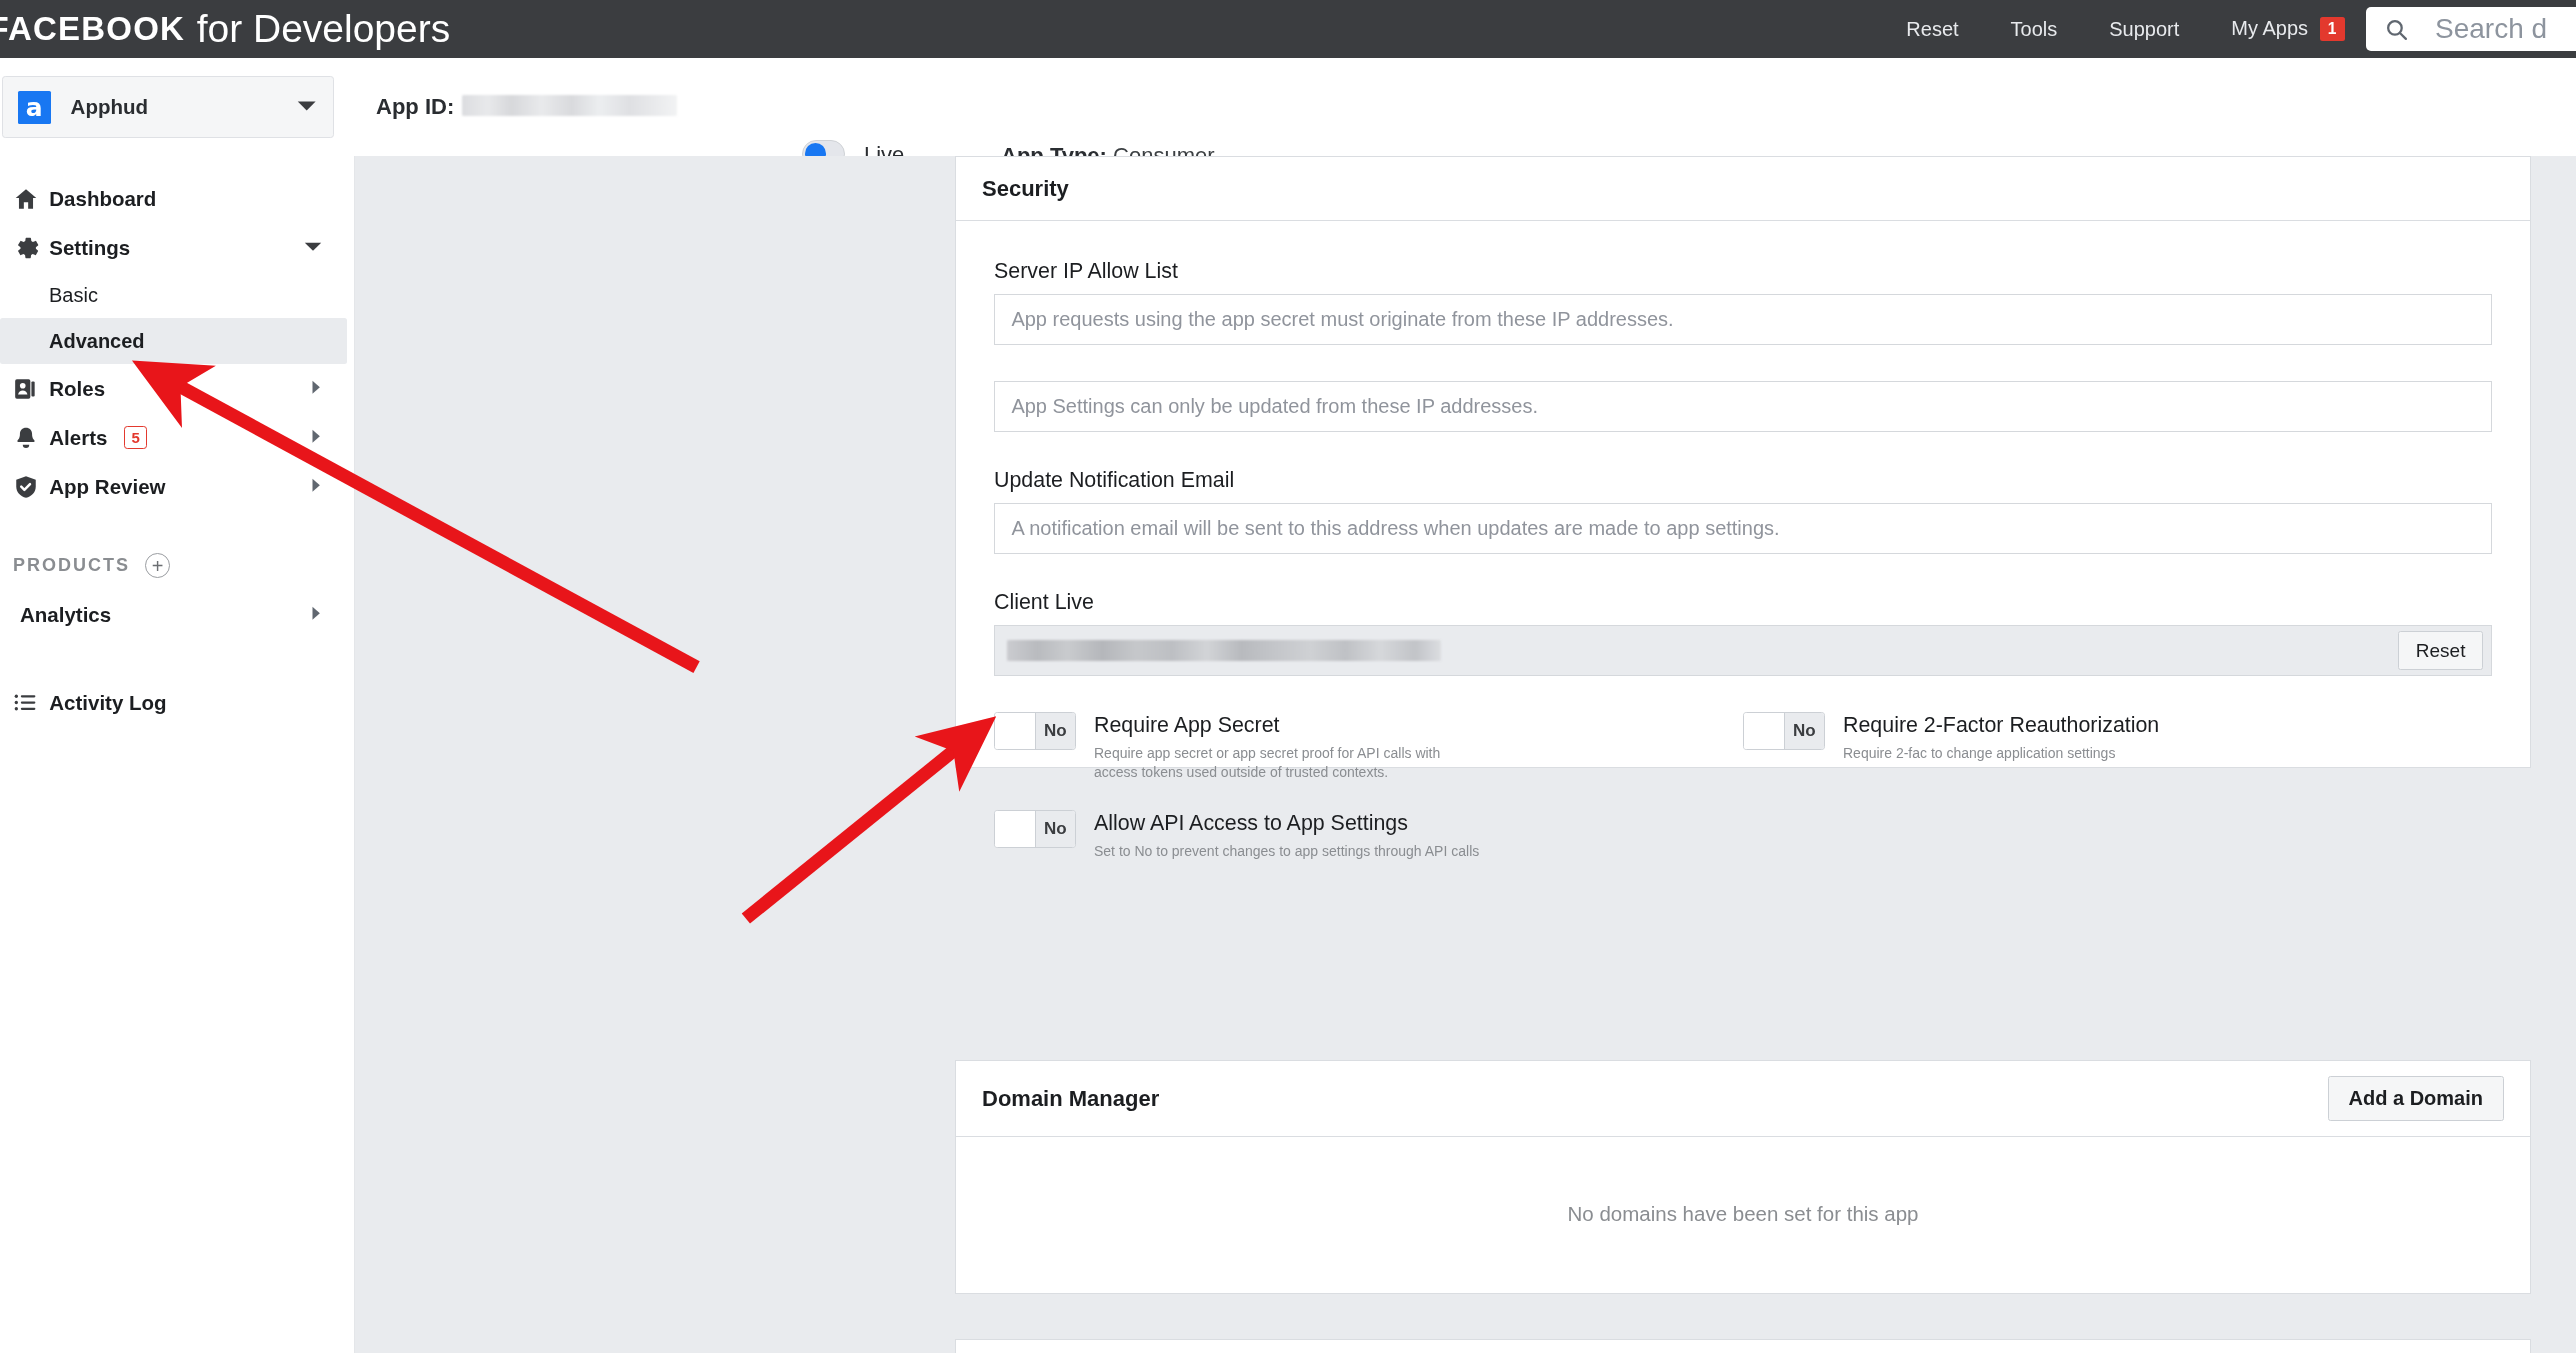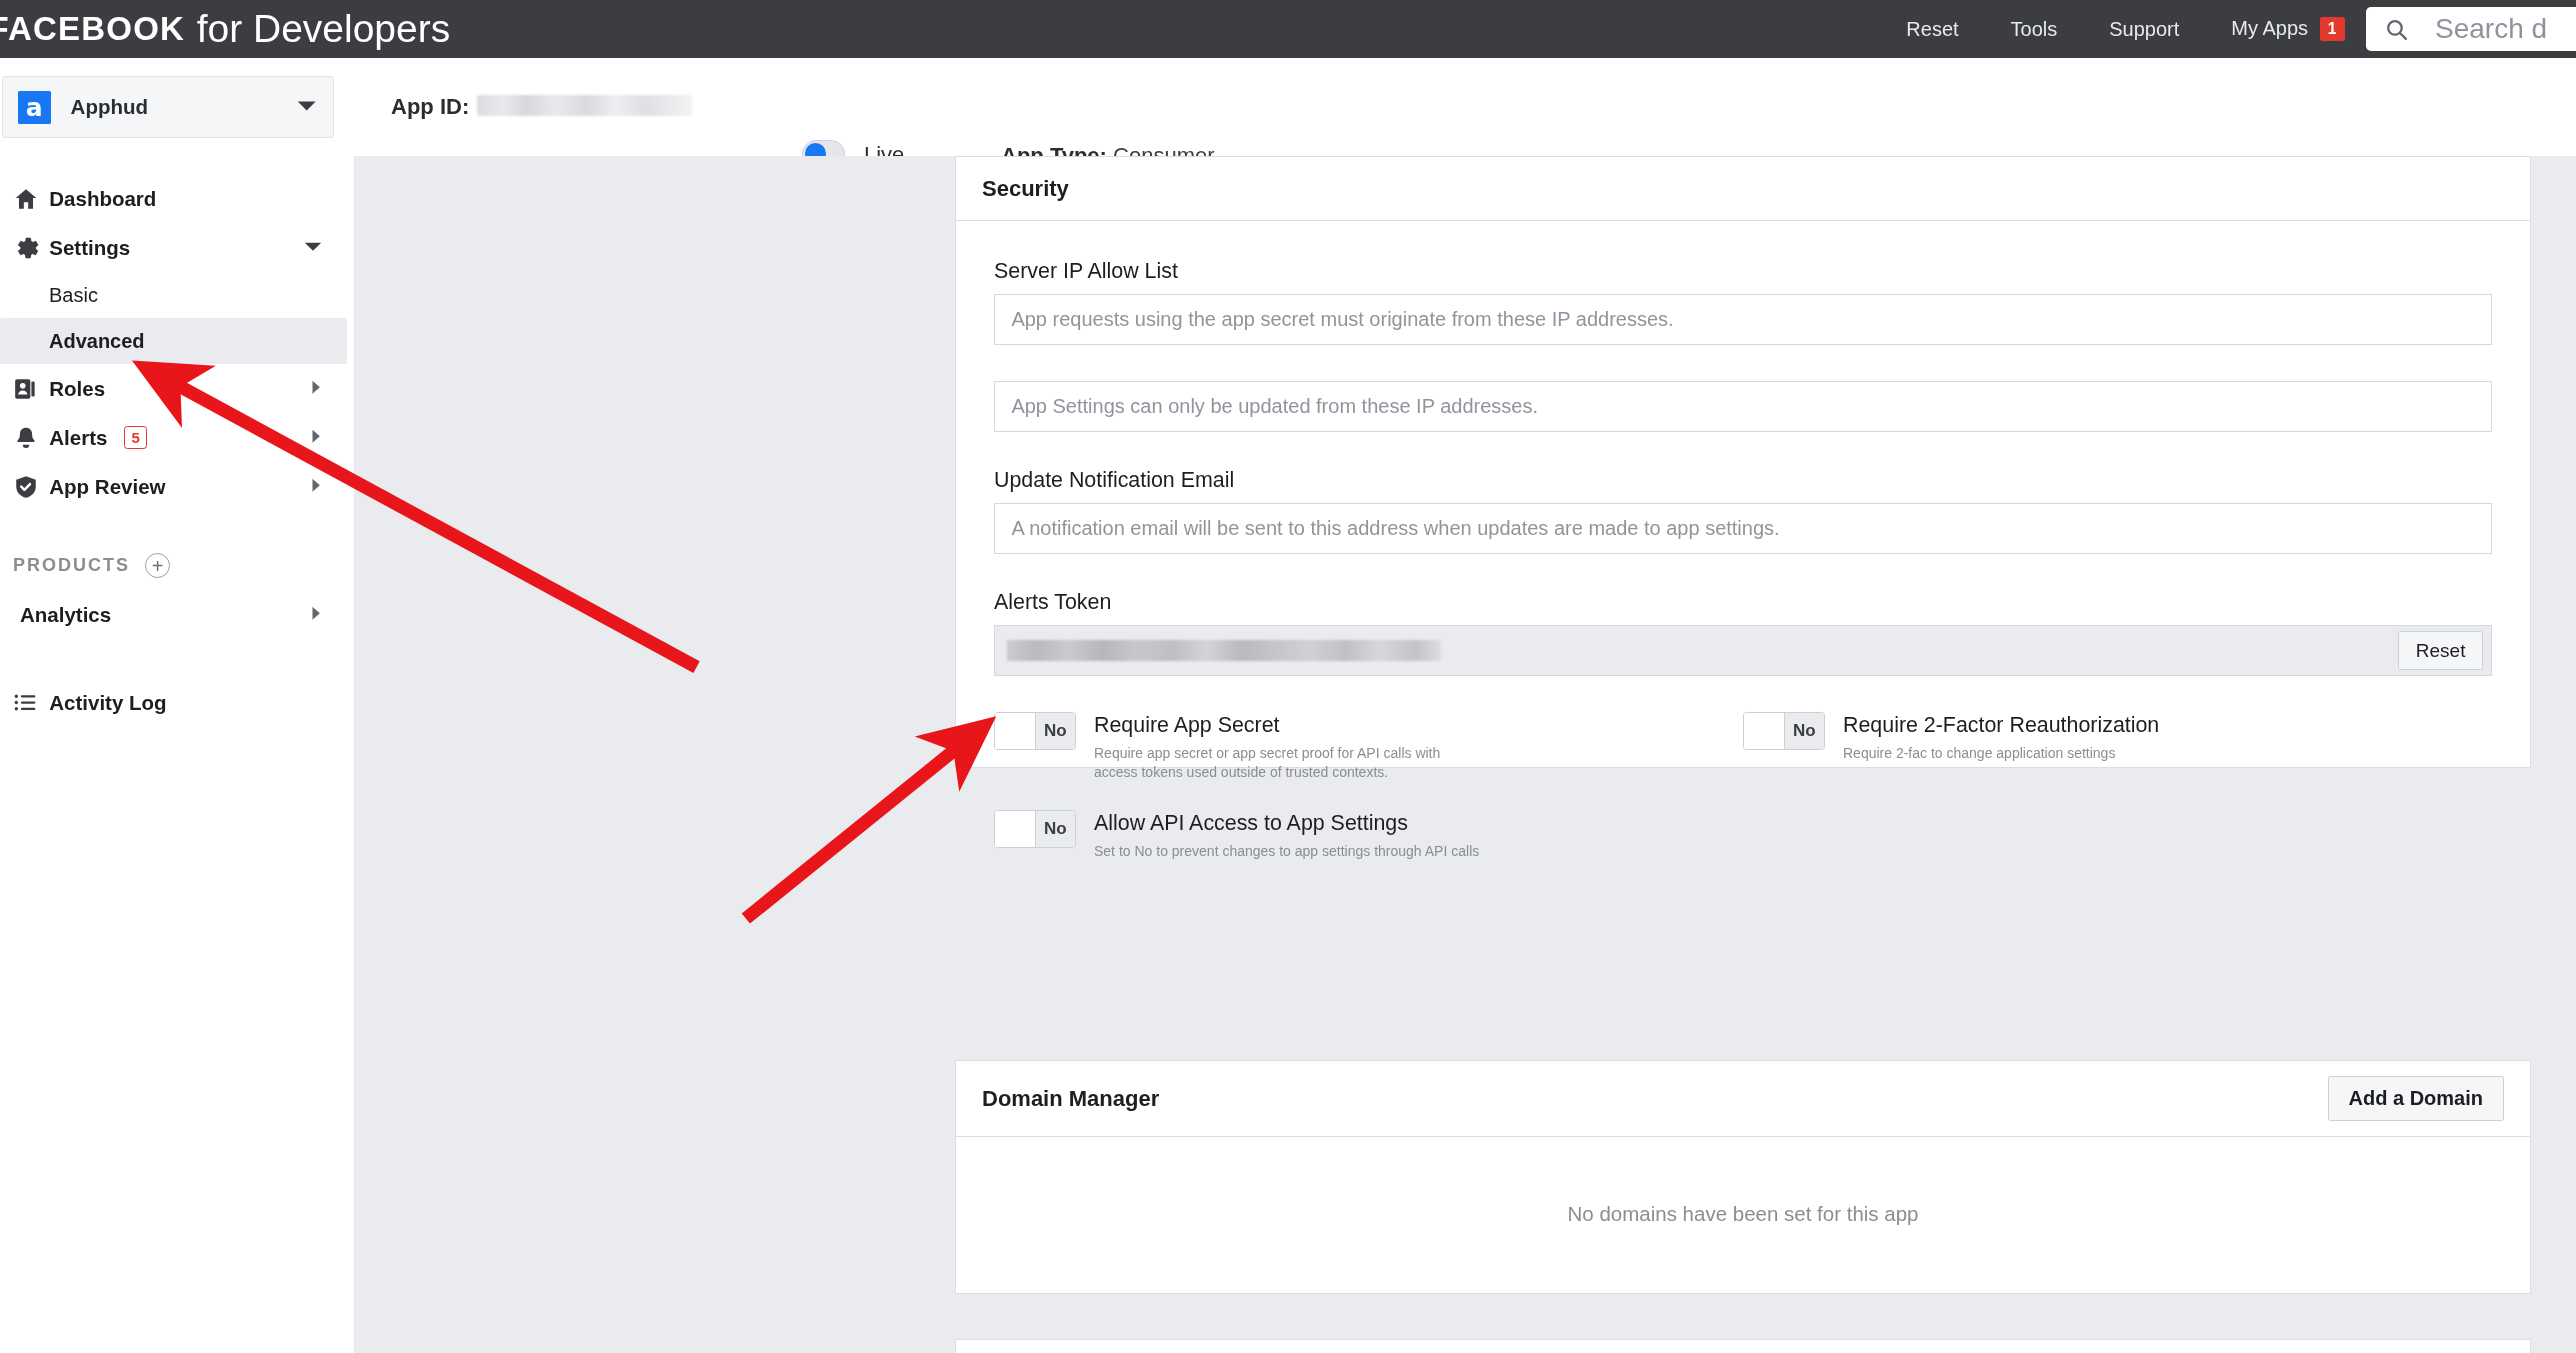--- a/index.html
+++ b/index.html
@@ -70,21 +70,21 @@
   .app-logo {
     width: 33px; height: 33px; background: #1877f2;
     color: #fff; font-size: 25px; font-weight: 700;
     display: flex; align-items: center; justify-content: center;
     font-family: "DejaVu Sans", sans-serif; border-radius: 1.6px;
   }
   .app-name { margin-left: 20px; font-size: 20.5px; font-weight: 700; color: #2a2d31; }
   .app-caret { margin-left: auto; }
   .appmeta { position: absolute; top: 58px; left: 0; height: 99px; }
   .meta-appid {
-    position: absolute; left: 391px; top: 35px;
+    position: absolute; left: 376px; top: 35px;
     font-size: 22px; font-weight: 700; color: #2a2d31; white-space: nowrap;
     display: flex; align-items: baseline;
   }
   .redacted {
     display: inline-block; height: 21.4px; width: 215px; margin-left: 8.2px;
     background: linear-gradient(90deg,#dcdde0 0%, #e8e9eb 12%, #d7d8db 23%,
       #e9eaec 37%, #d9dadd 51%, #eceef0 64%, #dfe0e3 78%, #f2f3f4 100%);
     filter: blur(1.1px); border-radius: 1.6px; position: relative; top: 1.6px;
   }
   .live-toggle {
@@ -403,21 +403,21 @@
 
       <div class="field-input">
         <span class="ph">App Settings can only be updated from these IP addresses.</span>
       </div>
 
       <div class="field-label">Update Notification Email</div>
       <div class="field-input">
         <span class="ph">A notification email will be sent to this address when updates are made to app settings.</span>
       </div>
 
-      <div class="field-label">Alerts Token</div>
+      <div class="field-label">Client Live</div>
       <div class="token-row">
         <span class="token-blur"></span>
         <button class="reset-btn">Reset</button>
       </div>
 
       <div class="toggles">
 
         <div class="tg-item">
           <div class="tg-sw">
             <div class="half-on"></div>

